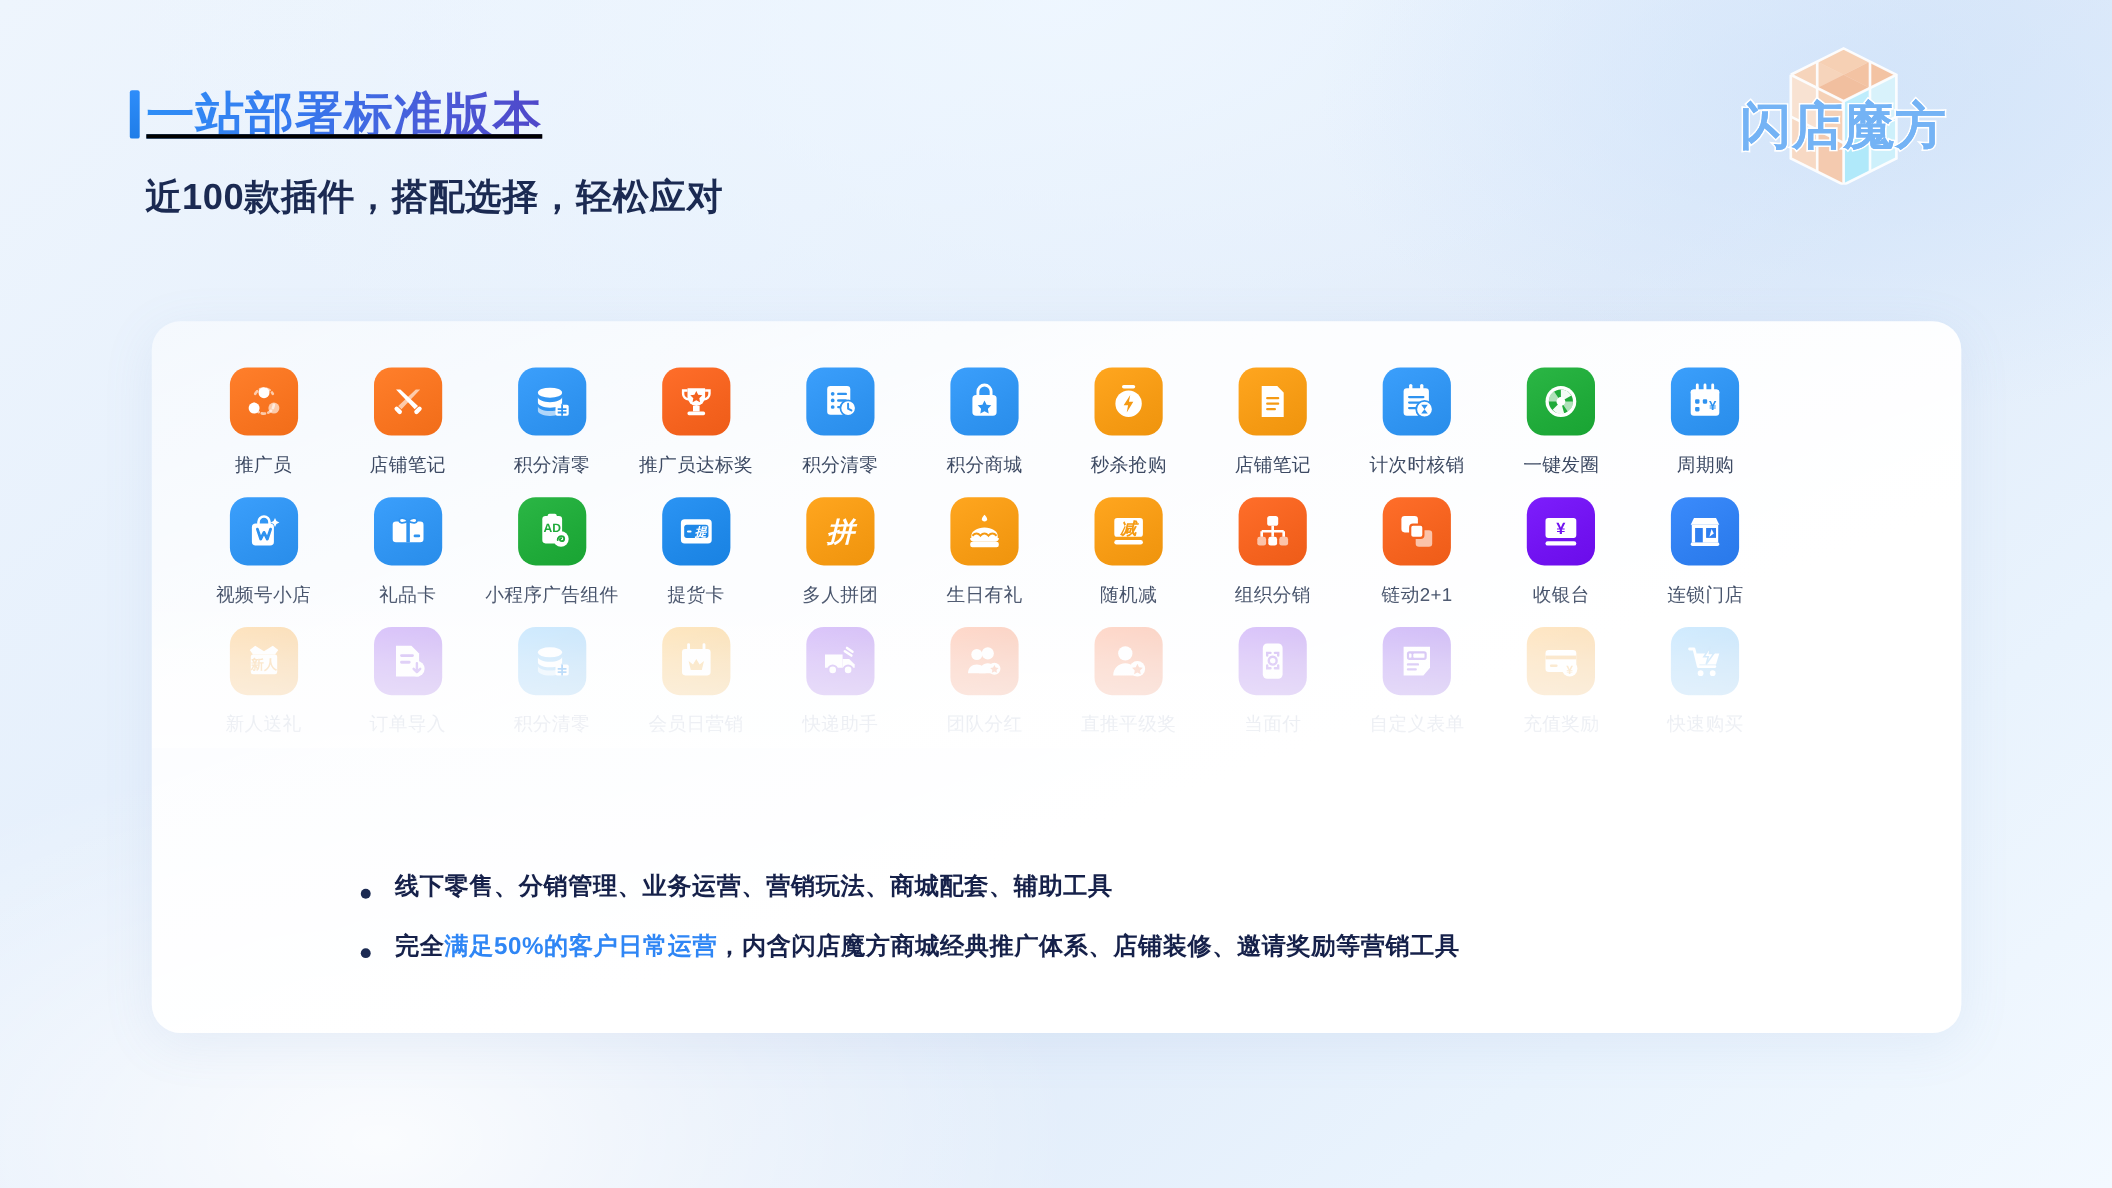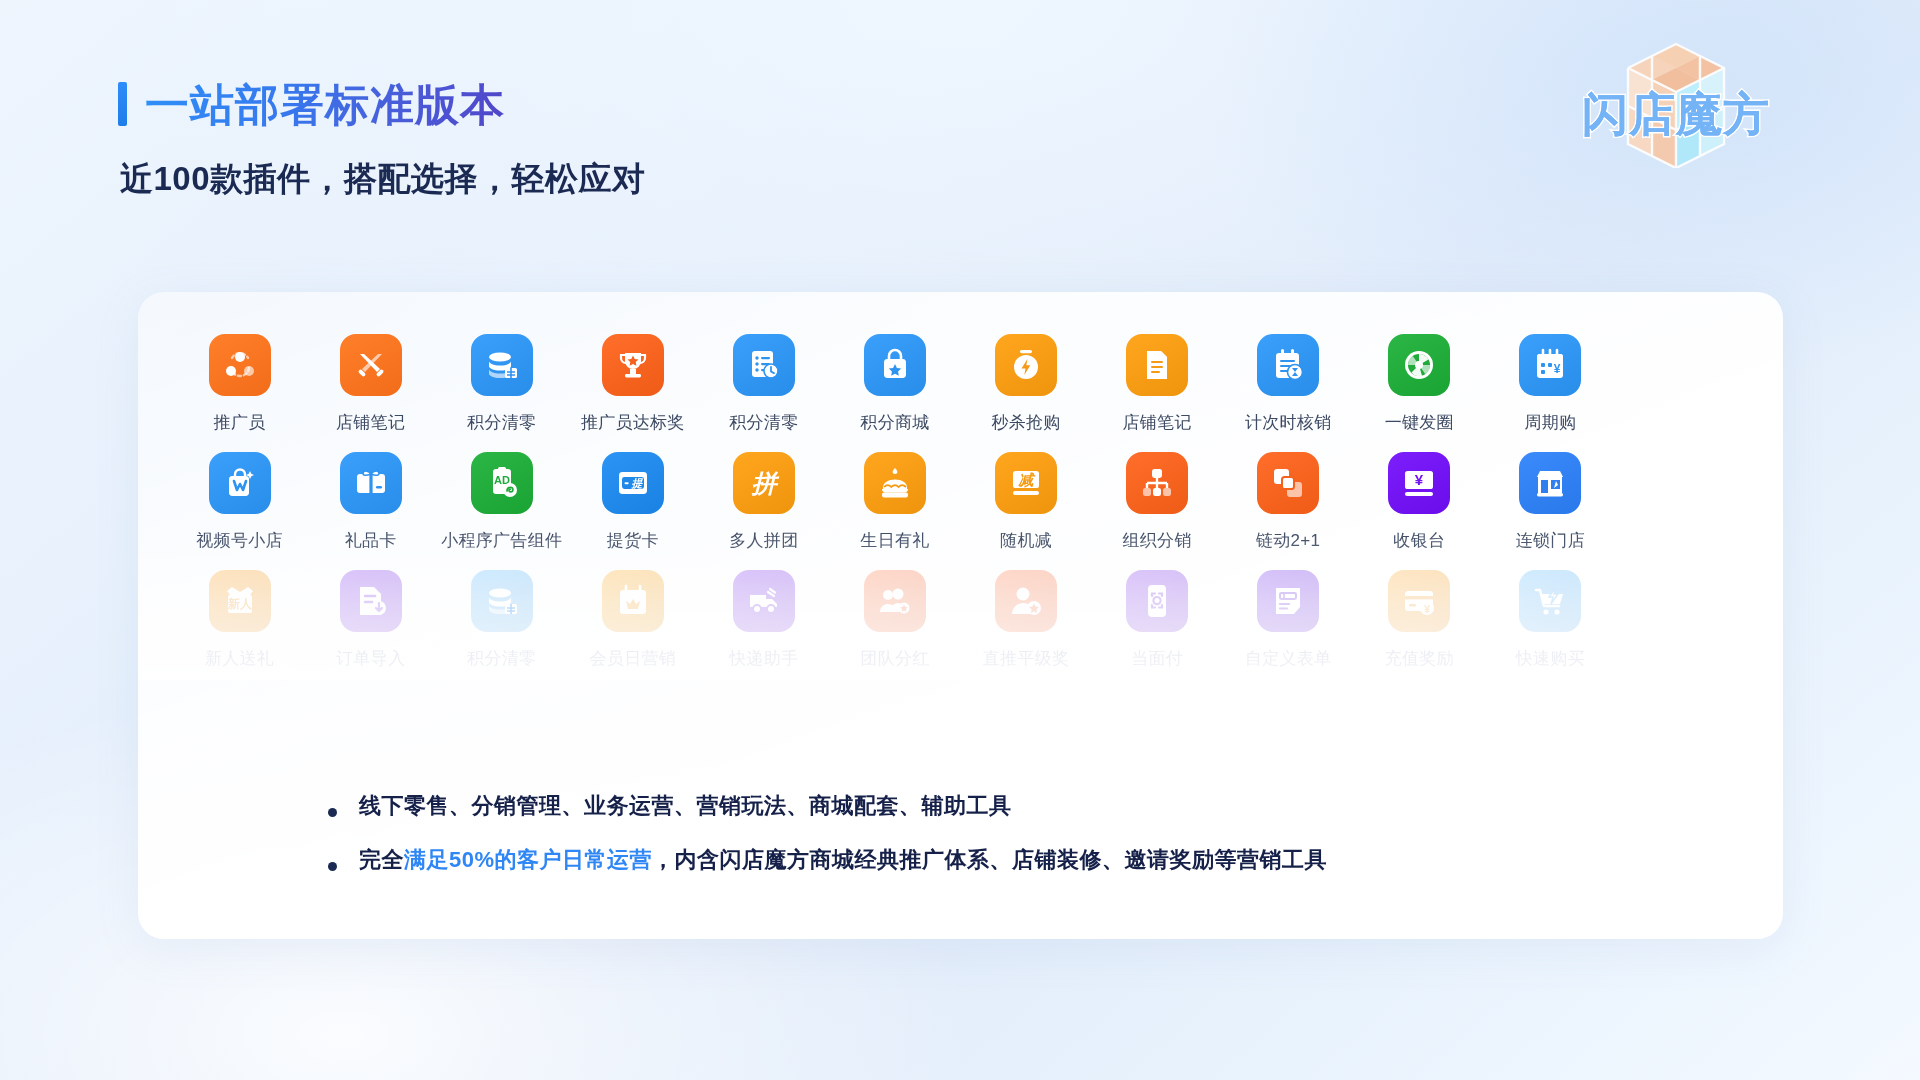--- a/index.html
+++ b/index.html
@@ -14,34 +14,34 @@
     position: absolute; inset: 0;
     background:
       radial-gradient(ellipse 900px 500px at 18% 96%, rgba(255,255,255,.85), rgba(255,255,255,0) 70%),
       radial-gradient(ellipse 700px 420px at 88% 8%, rgba(206,226,250,.75), rgba(255,255,255,0) 70%),
       radial-gradient(ellipse 1200px 600px at 50% 0%, rgba(239,247,255,.9), rgba(255,255,255,0) 72%);
     pointer-events: none;
   }
 
   
   .header { position: absolute; left: 118px; top: 82px; }
-  .title-row { display: flex; gap: 18px; }
+  .title-row { display: flex; gap: 6px; text-decoration: underline; }
   .title-bar {
     width: 9px; height: 44px; border-radius: 2px;
     background: linear-gradient(180deg, #2e8dfa, #1f7de8);
   }
   .title {
     font-size: 44px; font-weight: bold; letter-spacing: 1px;
     background: linear-gradient(100deg, #2f8ff7 0%, #3679ee 38%, #4a5bd8 72%, #5046c8 100%);
     -webkit-background-clip: text; background-clip: text;
     -webkit-text-fill-color: transparent; color: #3b6fe0;
     line-height: 1.06;
   }
   .subtitle {
-    margin-top: 28px; margin-left: 2px;
+    margin-top: 28px; margin-left: 14px;
     font-size: 33px; font-weight: bold; color: #1b2a52; letter-spacing: .5px;
   }
 
   
   .logo { position: absolute; right: 118px; top: 38px; width: 252px; height: 130px; }
   .logo svg { position: absolute; left: 50%; top: 0; transform: translateX(-50%); }
   .logo-text {
     position: absolute; left: 0; right: 0; top: 46px;
     text-align: center; font-size: 46px; font-weight: bold;
     letter-spacing: 1px;

